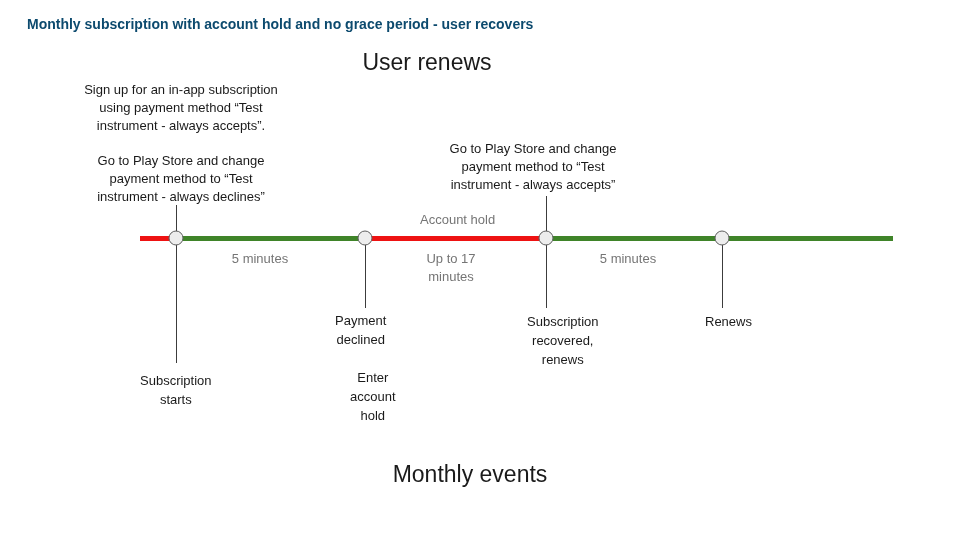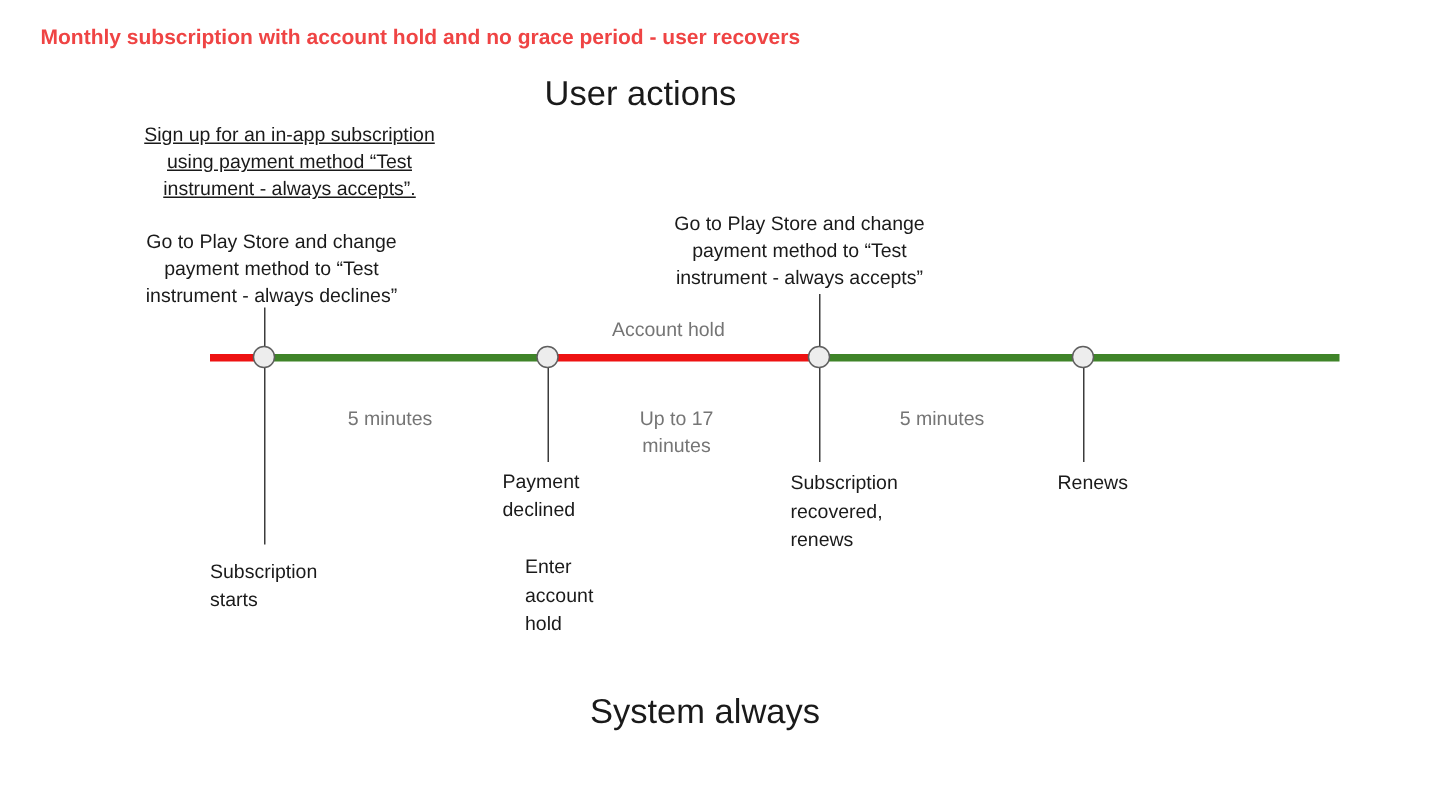--- a/index.html
+++ b/index.html
@@ -3,45 +3,45 @@
 <meta charset="utf-8">
 <style>
   * { margin: 0; padding: 0; box-sizing: border-box; }
   html, body { width: 960px; height: 540px; background: #ffffff; overflow: hidden; }
   body { font-family: "Liberation Sans", sans-serif; color: var(--text, #111); position: relative; }
 
   .abs { position: absolute; }
 
   .doc-title {
     left: 27px; top: 16px;
-    font-size: 14px; font-weight: bold; color: #ef4444;
+    font-size: 14px; font-weight: bold; color: #0c4a6e;
     white-space: nowrap;
   }
 
   .lane-heading {
     font-size: 23px; color: #1a1a1a;
     text-align: center; white-space: nowrap;
   }
   .lane-heading.top    { left: 327px; top: 49px;  width: 200px; }
   .lane-heading.bottom { left: 370px; top: 461px; width: 200px; }
 
   .note {
     font-size: 13px; line-height: 18px; color: #1a1a1a;
     text-align: center; white-space: pre-line;
   }
-  .note-signup   { left: 80px;  top: 81px;  width: 226px; text-decoration: underline; }
+  .note-signup   { left: 68px;  top: 81px;  width: 226px; }
   .note-decline  { left: 68px;  top: 152px; width: 226px; }
   .note-recover  { left: 433px; top: 140px; width: 200px; }
 
   .muted {
     font-size: 13px; line-height: 18px; color: var(--muted-text, #757575);
     white-space: pre-line;
   }
-  .hold-label { left: 408px; top: 211px; }
-  .duration { text-align: center; width: 100px; margin-top: 20px; }
+  .hold-label { left: 420px; top: 211px; }
+  .duration { text-align: center; width: 100px; }
   .duration-1 { left: 210px; top: 250px; }
   .duration-2 { left: 401px; top: 250px; }
   .duration-3 { left: 578px; top: 250px; }
 
   .segment { height: 5px; top: 236px; z-index: 2; }
   .segment.red   { background: var(--timeline-red, #ee1212); }
   .segment.green { background: var(--timeline-green, #3f8429); }
   .seg-1 { left: 140px; width: 36px; }
   .seg-2 { left: 176px; width: 189px; }
   .seg-3 { left: 365px; width: 181px; }
@@ -61,33 +61,34 @@
     z-index: 3; top: 238px;
   }
   .node-1 { left: 176px; }
   .node-2 { left: 365px; }
   .node-3 { left: 546px; }
   .node-4 { left: 722px; }
 
   .event {
     font-size: 13px; line-height: 19px; color: #1a1a1a;
     white-space: pre-line;
+    text-align: center;
   }
   .event-starts    { left: 140px; top: 371px; }
   .event-declined  { left: 335px; top: 311px; }
   .event-hold      { left: 350px; top: 368px; }
   .event-recovered { left: 527px; top: 312px; }
   .event-renews    { left: 705px; top: 312px; }
 </style>
 </head>
 <body>
 
 <div class="abs doc-title">Monthly subscription with account hold and no grace period - user recovers</div>
 
-<div class="abs lane-heading top">User actions</div>
+<div class="abs lane-heading top">User renews</div>
 
 <div class="abs note note-signup">Sign up for an in-app subscription
 using payment method “Test
 instrument - always accepts”.</div>
 <div class="abs note note-decline">Go to Play Store and change
 payment method to “Test
 instrument - always declines”</div>
 <div class="abs note note-recover">Go to Play Store and change
 payment method to “Test
 instrument - always accepts”</div>
@@ -119,13 +120,13 @@
 <div class="abs event event-declined">Payment
 declined</div>
 <div class="abs event event-hold">Enter
 account
 hold</div>
 <div class="abs event event-recovered">Subscription
 recovered,
 renews</div>
 <div class="abs event event-renews">Renews</div>
 
-<div class="abs lane-heading bottom">System always</div>
+<div class="abs lane-heading bottom">Monthly events</div>
 
 </body></html>

